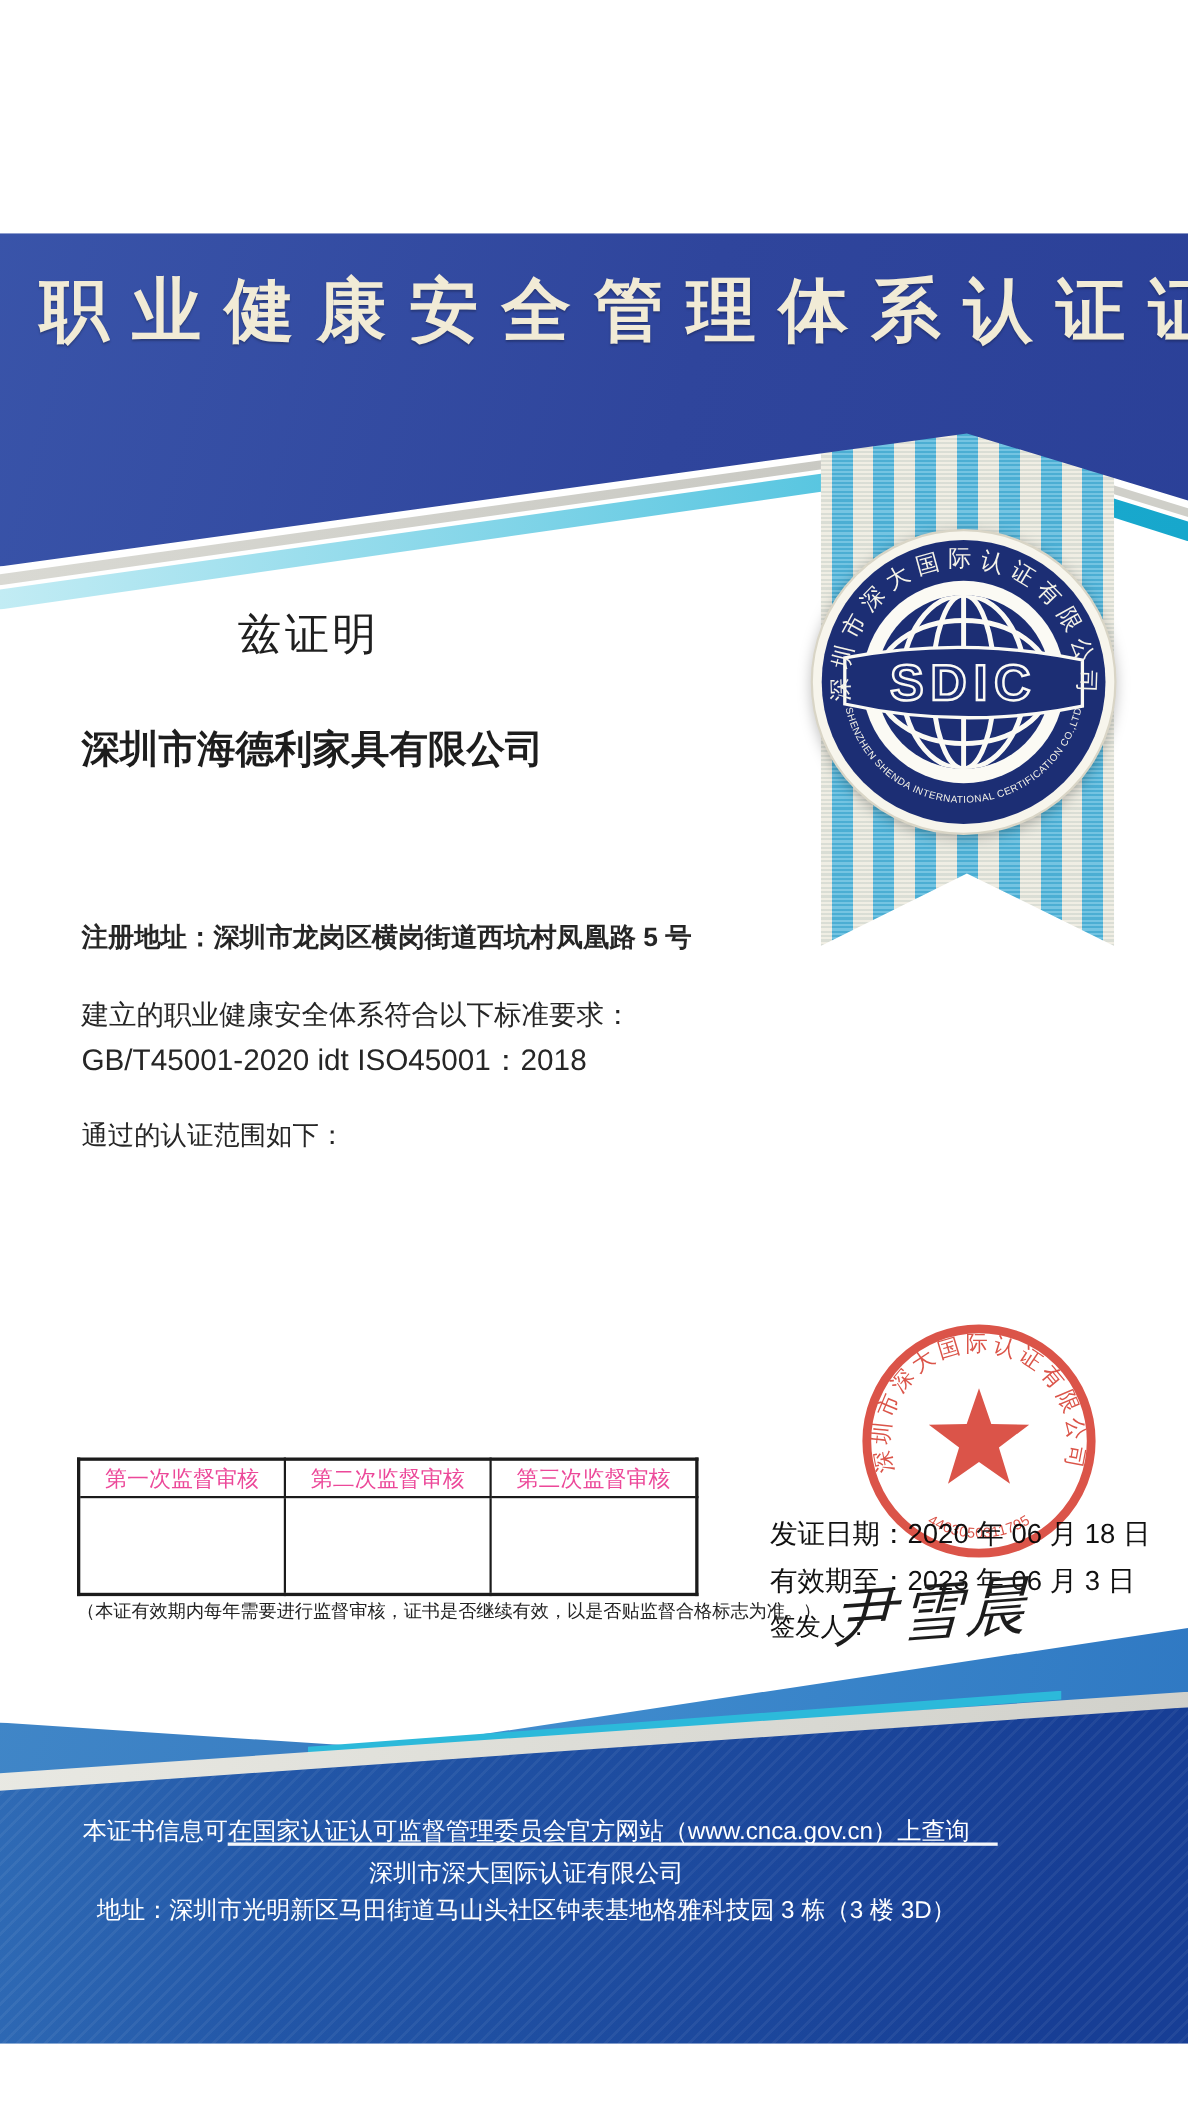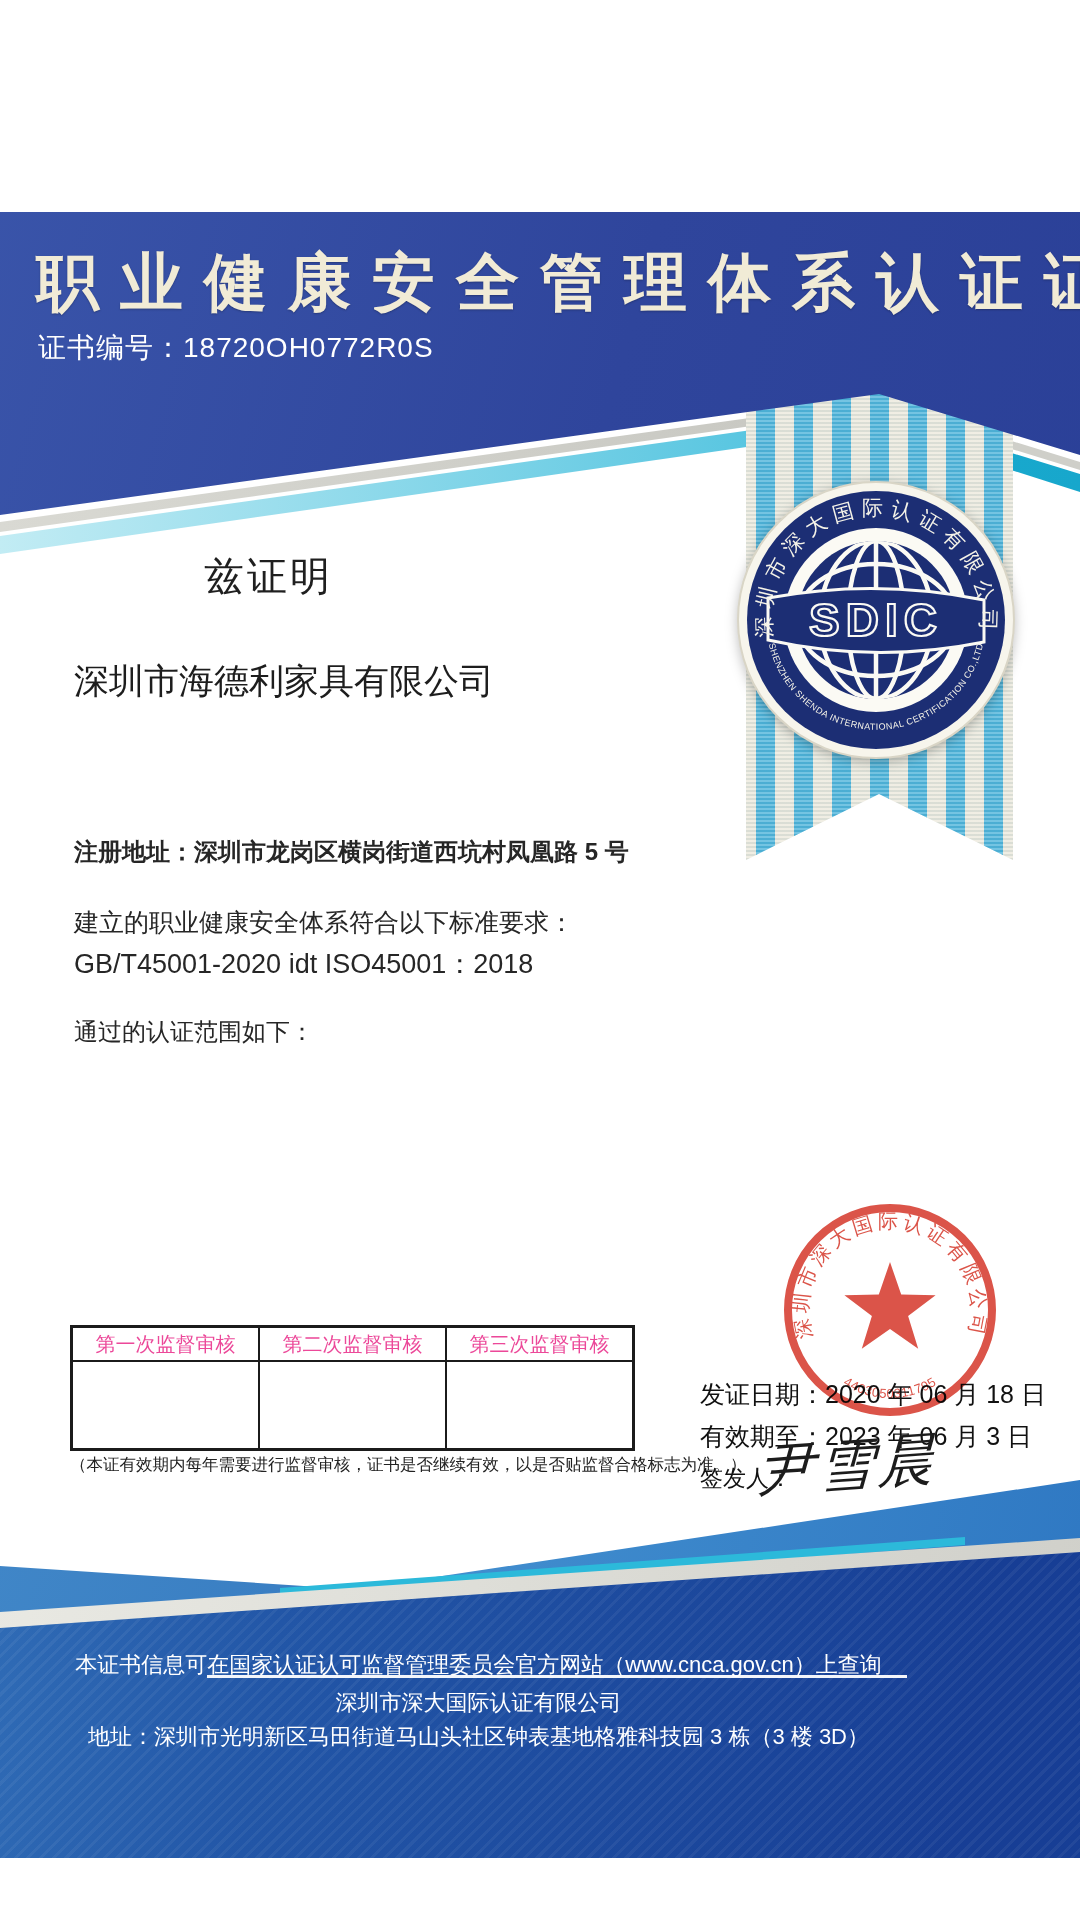--- a/index.html
+++ b/index.html
@@ -35,22 +35,22 @@
     background:repeating-linear-gradient(90deg,#ece9dc 0 10px,#4db4da 10px 29px,#ece9dc 29px 38px);
     clip-path:polygon(0 0,267px 0,267px 528px,133px 462px,0 528px);
   }
   .ribbon:after{
     content:"";position:absolute;inset:0;
     background:repeating-linear-gradient(180deg,rgba(255,255,255,.22) 0 2px,rgba(60,120,150,.10) 2px 4px);
   }
   .medallion{position:absolute;left:726px;top:470px;z-index:25;filter:drop-shadow(0 3px 6px rgba(0,0,0,.25));}
 
   
-  .statement{left:204px;top:549px;font-size:40px;letter-spacing:3px;color:#1f1f1f;font-weight:500;text-align:right;}
-  .company{left:74px;top:658px;font-size:35px;font-weight:400;color:#1d1d1d;}
+  .statement{left:216px;top:549px;font-size:40px;letter-spacing:3px;color:#1f1f1f;font-weight:500;text-align:right;}
+  .company{left:74px;top:658px;font-size:35px;font-weight:700;color:#1d1d1d;}
   .line-credit{left:74px;top:750px;font-size:26px;}
   .line-addr{left:74px;top:836px;font-size:24px;font-weight:bold;}
   .line-stdintro{left:74px;top:906px;font-size:25px;}
   .line-std{left:74px;top:946px;font-size:27px;}
   .line-scopeintro{left:74px;top:1016px;font-size:24px;}
   .line-scope{left:72px;top:1042px;font-size:29px;font-weight:600;}
 
   
   .audit-table{
     position:absolute;left:70px;top:1325px;z-index:15;
@@ -137,23 +137,20 @@
     <text font-size="21" letter-spacing="7" fill="#f5f3e8">
       <textPath href="#cnArc" startOffset="50%" text-anchor="middle">深圳市深大国际认证有限公司</textPath>
     </text>
     <text font-size="9" letter-spacing="0.5" fill="#f5f3e8">
       <textPath href="#enArc" startOffset="50%" text-anchor="middle">SHENZHEN SHENDA INTERNATIONAL CERTIFICATION CO.,LTD</textPath>
     </text>
   </svg>
 
   <div class="header-band"></div>
   <div class="abs cert-title" style="z-index:31;">职业健康安全管理体系认证证书</div>
-  <div class="abs cert-no" style="z-index:31;">
-    <span>证书编号：</span><span>18720OH0772R0S</span>
-  </div>
 
   <div class="abs statement">兹证明</div>
   <div class="abs company">深圳市海德利家具有限公司</div>
   <div class="abs line-addr">
     <span>注册地址：</span><span>深圳市龙岗区横岗街道西坑村凤凰路 5 号</span>
   </div>
   <div class="abs line-stdintro">建立的职业健康安全体系符合以下标准要求：</div>
   <div class="abs line-std">GB/T45001-2020 idt ISO45001：2018</div>
   <div class="abs line-scopeintro">通过的认证范围如下：</div>
 

